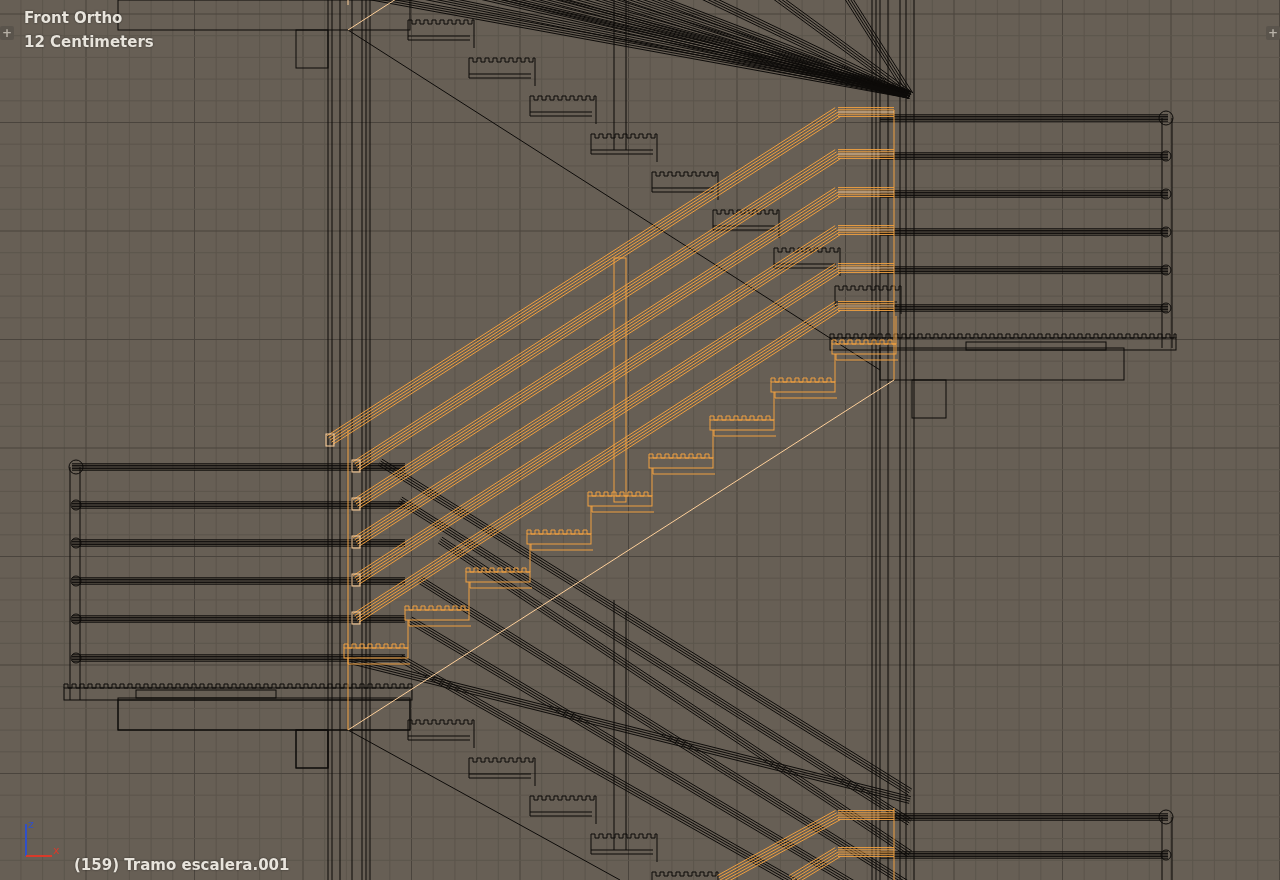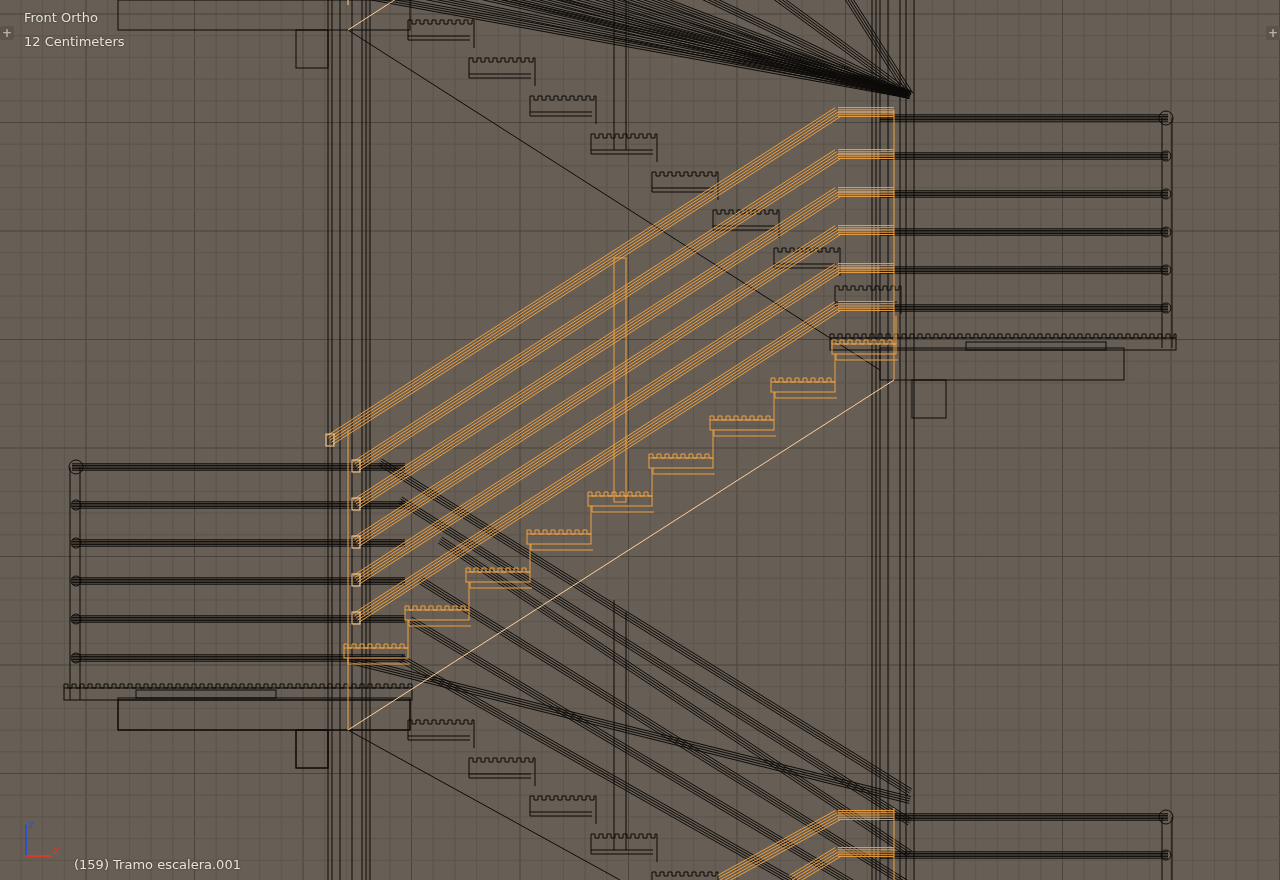--- a/index.html
+++ b/index.html
@@ -1,19 +1,19 @@
 <!DOCTYPE html>
 <html><head>
 <meta charset="utf-8">
 <style>
   html,body{margin:0;padding:0;background:#393939;}
   body{width:1280px;height:880px;overflow:hidden;position:relative;font-family:"DejaVu Sans","Liberation Sans",sans-serif;}
   #viewport{position:absolute;left:0;top:0;width:1280px;height:880px;background:#675f55;overflow:hidden;}
   #scene{position:absolute;left:0;top:0;}
-  .ovl-text{position:absolute;color:#e8e4dc;font-size:13px;line-height:16px;text-shadow:0 0 2px rgba(0,0,0,0.55);white-space:nowrap;}
+  .ovl-text{position:absolute;color:#e8e4dc;font-size:15px;line-height:16px;text-shadow:0 0 2px rgba(0,0,0,0.55);white-space:nowrap;font-weight:bold;}
   .corner-btn{position:absolute;width:14px;height:14px;background:#5a544c;border-radius:2px;display:flex;align-items:center;justify-content:center;color:#b8b2a8;font-size:12px;font-weight:bold;line-height:14px;}
   #axes{position:absolute;left:20px;top:816px;width:50px;height:48px;}
 </style>
 </head>
 <body>
 
 <div id="viewport">
   <svg id="scene" width="1280" height="880" viewBox="0 0 1280 880" xmlns="http://www.w3.org/2000/svg">
     <g id="grid">
         <line x1="20.900000000000006" y1="0" x2="20.900000000000006" y2="880" stroke="#5c554c" stroke-width="1"></line>

